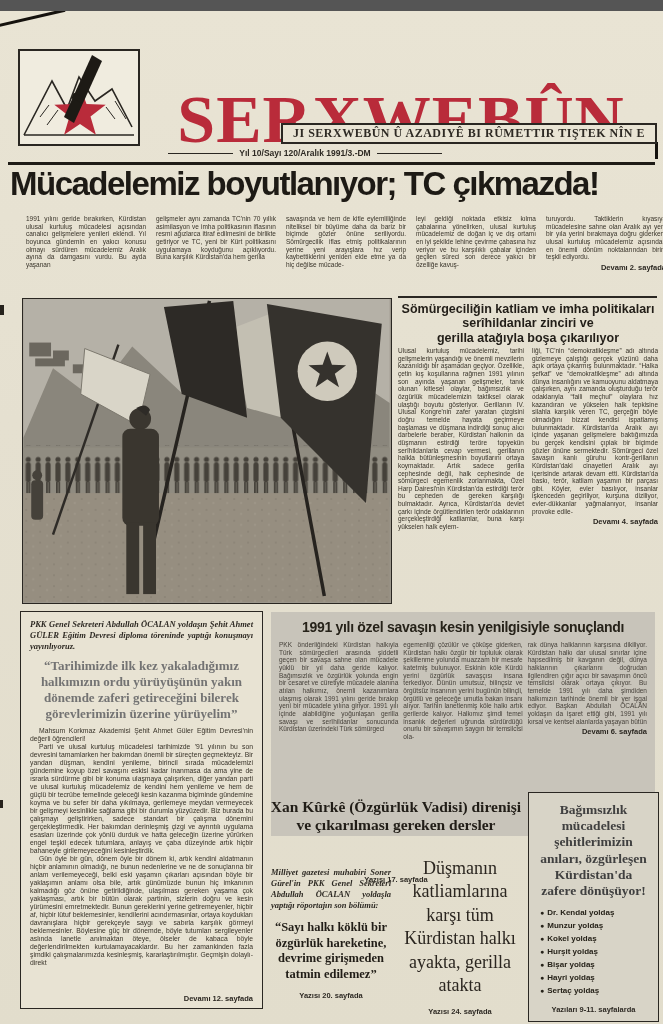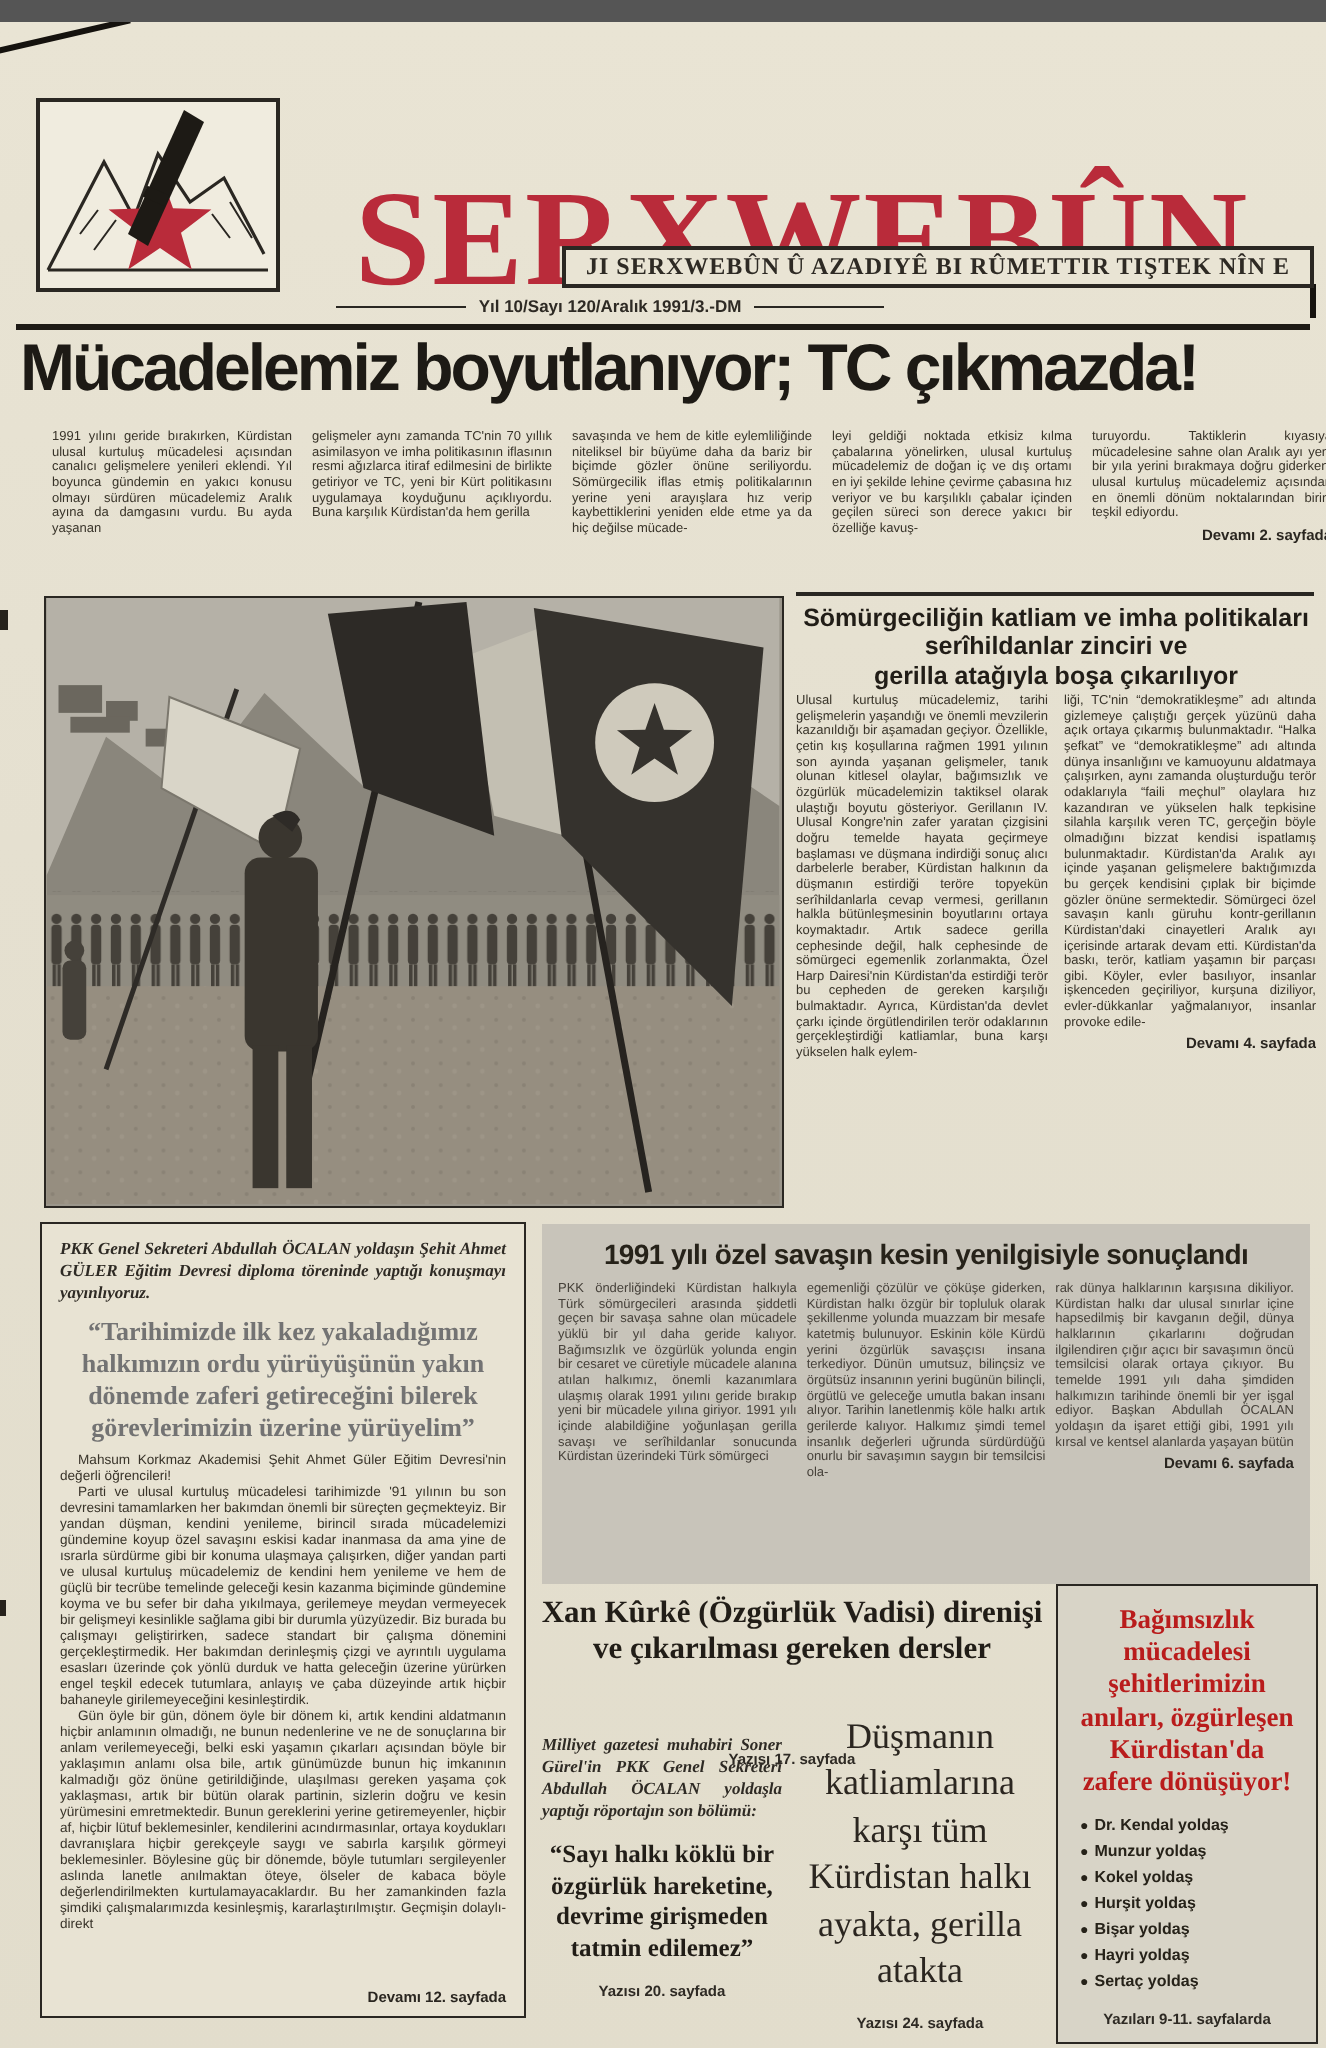--- a/index.html
+++ b/index.html
@@ -46,21 +46,21 @@
   .ocalan-box{left:20px;top:600px;width:243px;height:398px;border:1.5px solid #2a2722;
     background:#e8e3d3;box-sizing:border-box;padding:7px 9px 5px 9px;display:flex;flex-direction:column;overflow:hidden;}
   .ocalan-intro{font-family:"Liberation Serif",serif;font-style:italic;font-weight:bold;
     font-size:8.5px;line-height:1.3;text-align:justify;}
   .ocalan-quote{font-family:"Liberation Serif",serif;font-weight:bold;font-size:13px;
     line-height:1.22;text-align:center;margin:6px 2px 5px 2px;color:#737373;}
   .ocalan-body{flex:1;overflow:hidden;font-family:"Liberation Sans",sans-serif;font-size:6.8px;
     line-height:1.18;text-align:justify;color:#383329;}
   .ocalan-body p{margin:0;text-indent:9px;}
   
-  .gray-box{left:271px;top:601px;width:384px;height:180px;background:#c8c4ba;
+  .gray-box{left:271px;top:601px;width:384px;height:224px;background:#c8c4ba;
     box-sizing:border-box;padding:7px 8px 5px 8px;overflow:hidden;}
   .gray-head{font-family:"Liberation Sans",sans-serif;font-weight:bold;font-size:14px;
     letter-spacing:-.3px;text-align:center;white-space:nowrap;color:#262219;margin-bottom:6px;}
   .gray-cols{display:flex;gap:5px;height:140px;overflow:hidden;}
   .gray-cols .col{flex:1;}
   .gray-cols .tiny{color:#46413a;}
   
   .xan-head{left:270px;top:787px;width:252px;text-align:center;font-family:"Liberation Serif",serif;
     font-weight:bold;font-size:15.5px;line-height:1.15;color:#211d17;}
   .xan-ref{left:270px;top:864px;width:252px;text-align:center;
@@ -74,21 +74,21 @@
   .interview-ref{font-family:"Liberation Sans",sans-serif;font-weight:bold;font-size:7.5px;
     text-align:center;margin-top:8px;}
   
   .uprising{left:396px;top:846px;width:128px;text-align:center;}
   .uprising-head{font-family:"Liberation Serif",serif;font-size:18px;line-height:1.3;color:#2b2620;}
   .uprising-ref{font-family:"Liberation Sans",sans-serif;font-weight:bold;font-size:7.5px;margin-top:10px;}
   
   .martyrs-box{left:528px;top:781px;width:131px;border:1.5px solid #2a2722;background:#d8d4c7;
     box-sizing:border-box;padding:9px 7px 7px 7px;}
   .martyrs-head{font-family:"Liberation Serif",serif;font-weight:bold;font-size:13.5px;
-    line-height:1.2;text-align:center;color:#b91c1c;}
+    line-height:1.2;text-align:center;color:#404040;}
   .martyrs-list{margin-top:8px;padding-left:4px;}
   .martyr-item{font-family:"Liberation Sans",sans-serif;font-weight:bold;font-size:8px;
     line-height:1.62;white-space:nowrap;color:#262219;}
   .martyr-item .bullet{font-size:7px;margin-right:3px;}
   .martyrs-ref{font-family:"Liberation Sans",sans-serif;font-weight:bold;font-size:7.5px;
     text-align:center;margin-top:7px;}
   
   .scan-tl{left:-8px;top:6px;width:74px;height:3px;background:#15120e;transform:rotate(-13deg);}
   .scan-r{left:655px;top:131px;width:3px;height:17px;background:#15120e;}
   .scan-l1{left:0;top:294px;width:4px;height:10px;background:#26221c;}

